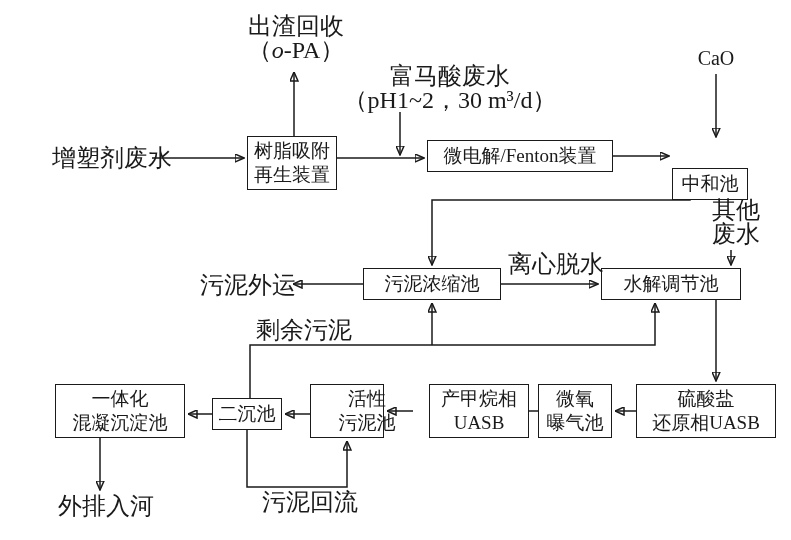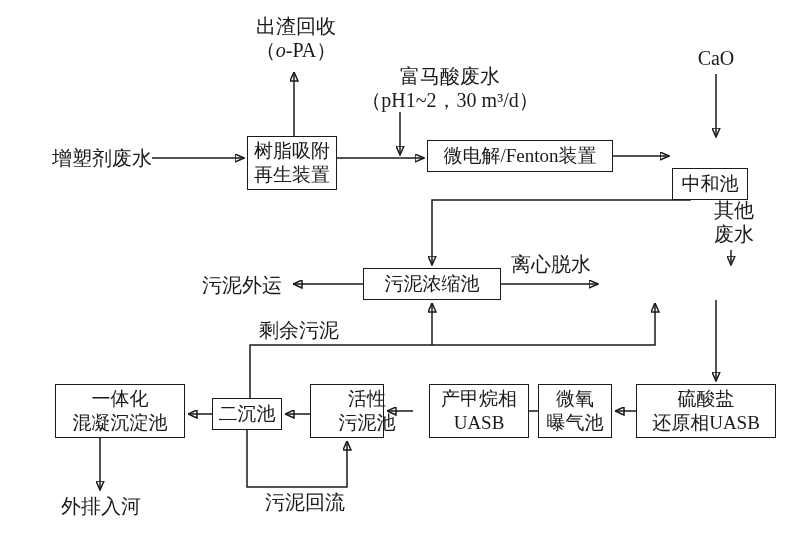--- a/index.html
+++ b/index.html
@@ -8,21 +8,21 @@
     font-family:"Liberation Serif","DejaVu Serif",serif;color:#1a1a1a;overflow:hidden;
   }
   .wires{position:absolute;left:0;top:0;width:791px;height:540px;}
   .wires path{fill:none;stroke:#1a1a1a;stroke-width:1.5;}
   .node{
     position:absolute;box-sizing:border-box;border:1.7px solid #1a1a1a;background:#ffffff;
     display:flex;flex-direction:column;align-items:center;justify-content:center;
     text-align:center;font-size:19px;line-height:24px;white-space:nowrap;
   }
   .lbl{
-    position:absolute;text-align:center;font-size:20px;line-height:24px;white-space:nowrap;
+    position:absolute;text-align:center;font-size:24px;line-height:24px;white-space:nowrap;
   }
   .lbl .ln{display:block;}
   .it{font-style:italic;}
 </style>
 </head>
 <body>
 
 <div class="stage">
 
   <svg class="wires" viewBox="0 0 791 540" xmlns="http://www.w3.org/2000/svg">
@@ -63,20 +63,23 @@
   </div>
 
   <div class="node" style="left:672px;top:140px;width:76px;height:32px;margin-top:28px;">
     <span class="ln">中和池</span>
   </div>
 
   <div class="node" style="left:363px;top:268px;width:138px;height:32px;">
     <span class="ln">污泥浓缩池</span>
   </div>
 
+  <div class="node" style="left:601px;top:268px;width:140px;height:32px;">
+    <span class="ln">水解调节池</span>
+  </div>
 
   <div class="node" style="left:636px;top:384px;width:140px;height:54px;">
     <span class="ln">硫酸盐</span>
     <span class="ln">还原相UASB</span>
   </div>
 
   <div class="node" style="left:538px;top:384px;width:74px;height:54px;">
     <span class="ln">微氧</span>
     <span class="ln">曝气池</span>
   </div>

